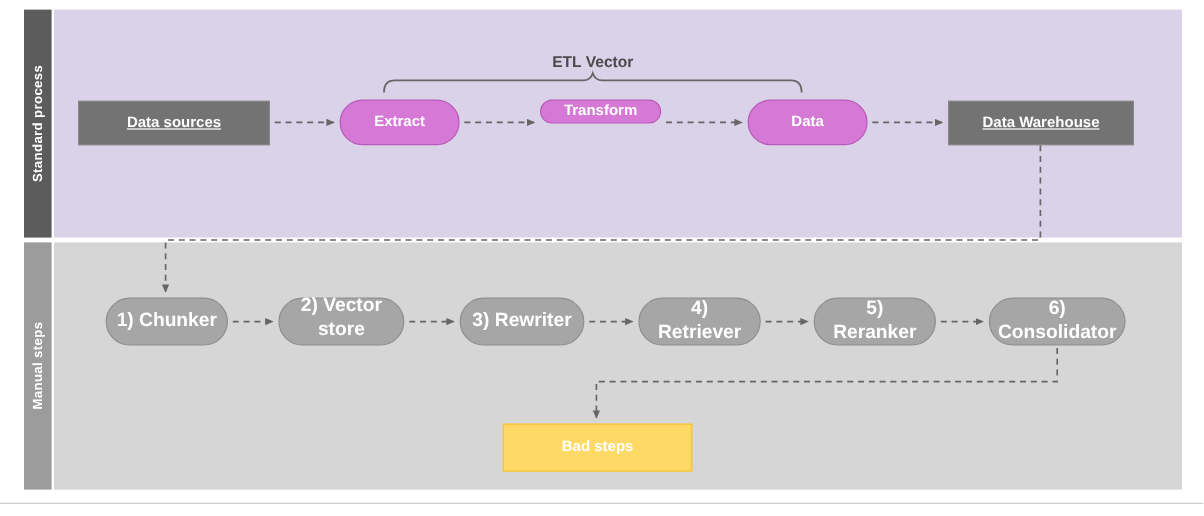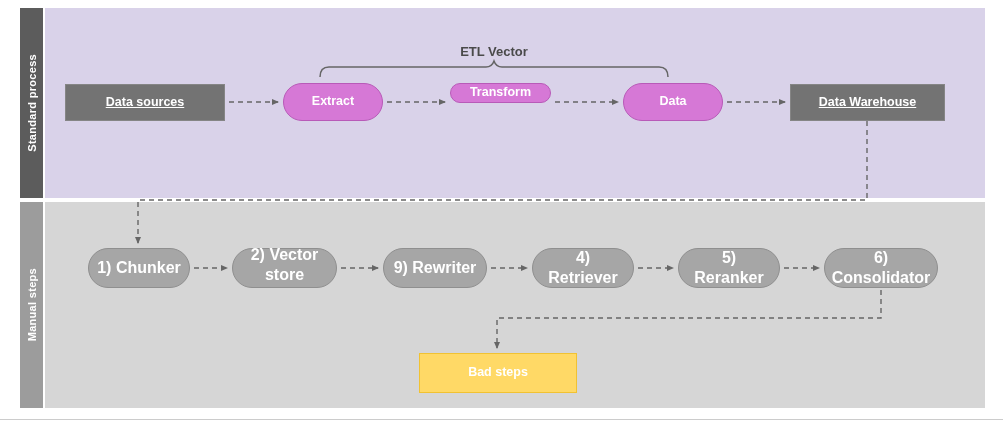--- a/index.html
+++ b/index.html
@@ -167,21 +167,21 @@
     <span>Data Warehouse</span>
   </div>
 
   <div class="node pill-gray n-chunker">
     <span>1) Chunker</span>
   </div>
   <div class="node pill-gray n-vectorstore">
     <span>2) Vector store</span>
   </div>
   <div class="node pill-gray n-rewriter">
-    <span>9) Rewriter</span>
+    <span>3) Rewriter</span>
   </div>
   <div class="node pill-gray n-retriever">
     <span>4) Retriever</span>
   </div>
   <div class="node pill-gray n-reranker">
     <span>5) Reranker</span>
   </div>
   <div class="node pill-gray n-consolidator">
     <span>6) Consolidator</span>
   </div>

